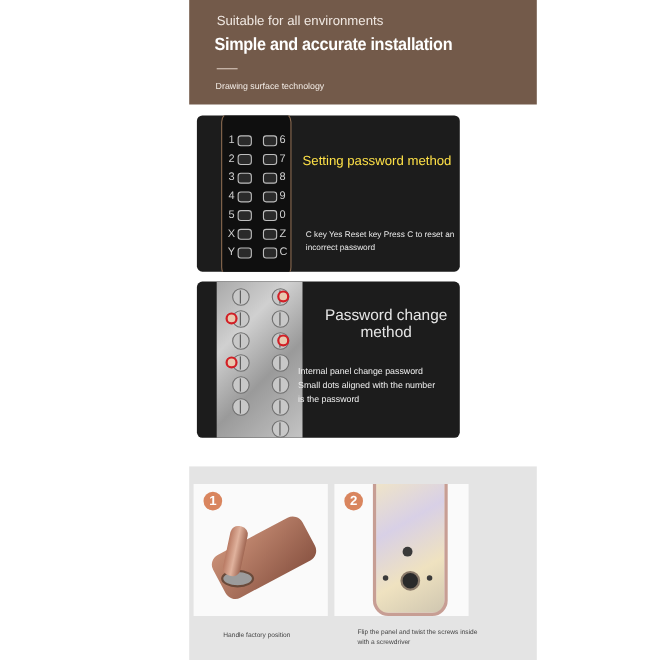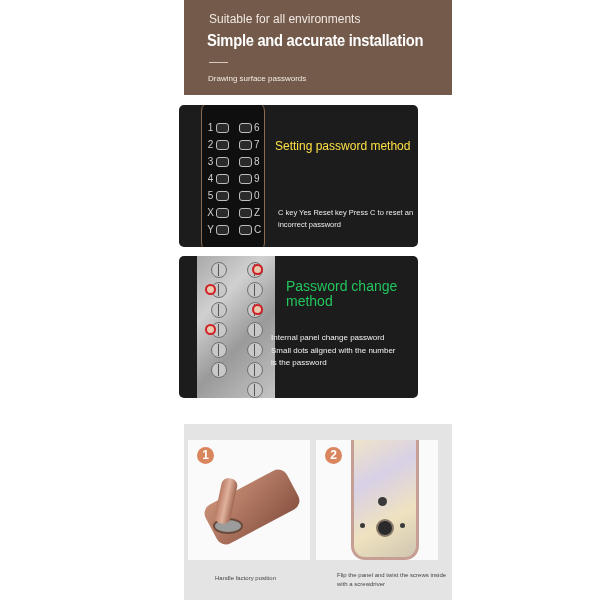--- a/index.html
+++ b/index.html
@@ -1,17 +1,17 @@
 <!DOCTYPE html>
 <html><head>
 <meta charset="utf-8">
 <style>
   html, body { margin:0; padding:0; background:#ffffff; }
   body { width:600px; height:600px; position:relative; overflow:hidden; font-family:"Liberation Sans", sans-serif; }
-  .strip { position:absolute; left:184px; width:268px; }
+  .strip { position:absolute; left:172px; width:316px; }
 
   
   .banner { top:0; height:95px; background:#735a4a; color:#fff; }
   .banner .sub { position:absolute; left:25px; top:12px; font-size:12px; color:#f0e8e2; }
   .banner .title { position:absolute; left:23px; top:32px; font-size:16px; font-weight:bold; letter-spacing:-0.3px; transform:scaleX(0.92); transform-origin:left; white-space:nowrap; font-family:"Liberation Sans Narrow","Liberation Sans", sans-serif; }
   .banner .rule { position:absolute; left:25px; top:62px; width:19px; height:1px; background:#d9c9bd; }
   .banner .tech { position:absolute; left:24px; top:74px; font-size:8px; color:#f3ece6; }
 
   
   .panel { position:absolute; left:179px; width:239px; background:#1c1c1c; border-radius:5px; overflow:hidden; }
@@ -24,21 +24,21 @@
   .kb { position:absolute; top:1px; width:11px; height:8px; border:1px solid #bdbdbd; border-radius:3px; background:#2a2a2a; }
   .kr { position:absolute; left:48px; top:0; font-size:10px; color:#cfcfcf; }
 
   .p-title1 { position:absolute; left:96px; top:34px; font-size:12px; color:#fde047; white-space:nowrap; }
   .p-text { position:absolute; left:99px; font-size:7.5px; line-height:12px; color:#eaeaea; width:136px; }
 
   .metal { position:absolute; left:18px; top:0; width:78px; height:142px; background:linear-gradient(135deg,#a9a9a9 0%,#d0d0d0 30%,#9a9a9a 60%,#c4c4c4 100%); }
   .mkey { position:absolute; width:14px; height:14px; border-radius:50%; border:1px solid #6f6f6f; background:#c8c8c8; }
   .mkey::after { content:""; position:absolute; left:6px; top:1px; width:1px; height:12px; background:#555; }
   .mdot { position:absolute; width:7px; height:7px; border-radius:50%; border:2px solid #d21f26; background:#e8c9b0; }
-  .p-title2 { position:absolute; left:107px; top:23px; font-size:14px; line-height:15px; color:#22c55e; width:130px; }
+  .p-title2 { position:absolute; left:107px; top:23px; font-size:14px; line-height:15px; color:#e5e5e5; width:130px;text-align:center; }
   .p-text2 { position:absolute; left:92px; top:76px; font-size:8px; line-height:12.5px; color:#f0f0f0; width:132px; }
 
   
   .steps { top:424px; height:176px; background:#e4e4e4; }
   .card { position:absolute; top:16px; width:122px; height:120px; background:#fafafa; overflow:hidden; }
   .c1 { left:4px; }
   .c2 { left:132px; }
   .badge { position:absolute; left:9px; top:7px; width:17px; height:17px; border-radius:50%; background:#d9855e; color:#fff; font-size:12px; text-align:center; line-height:17px; font-weight:bold; }
   .cap { position:absolute; font-size:6px; color:#444; line-height:9px; }
   .cap1 { left:31px; top:150px; }
@@ -51,21 +51,21 @@
   .panelimg { position:absolute; left:35px; top:-4px; width:62px; height:118px; border-radius:0 0 14px 14px; background:linear-gradient(150deg,#efe4c8,#d8d0e6,#efe2c0,#cfc6b0); border:3px solid #c79e94; }
   .hole { position:absolute; background:#3a3a3a; border-radius:50%; }
 </style>
 </head>
 <body>
 
 <div class="strip banner">
   <div class="sub">Suitable for all environments</div>
   <div class="title">Simple and accurate installation</div>
   <div class="rule"></div>
-  <div class="tech">Drawing surface passwords</div>
+  <div class="tech">Drawing surface technology</div>
 </div>
 
 <div class="panel p1">
   <div class="keypad">
     <div class="keyrow" style="top:20px">
       <span class="kl">1</span>
       <span class="kb" style="left:10px"></span>
       <span class="kb" style="left:33px"></span>
       <span class="kr">6</span>
     </div>

